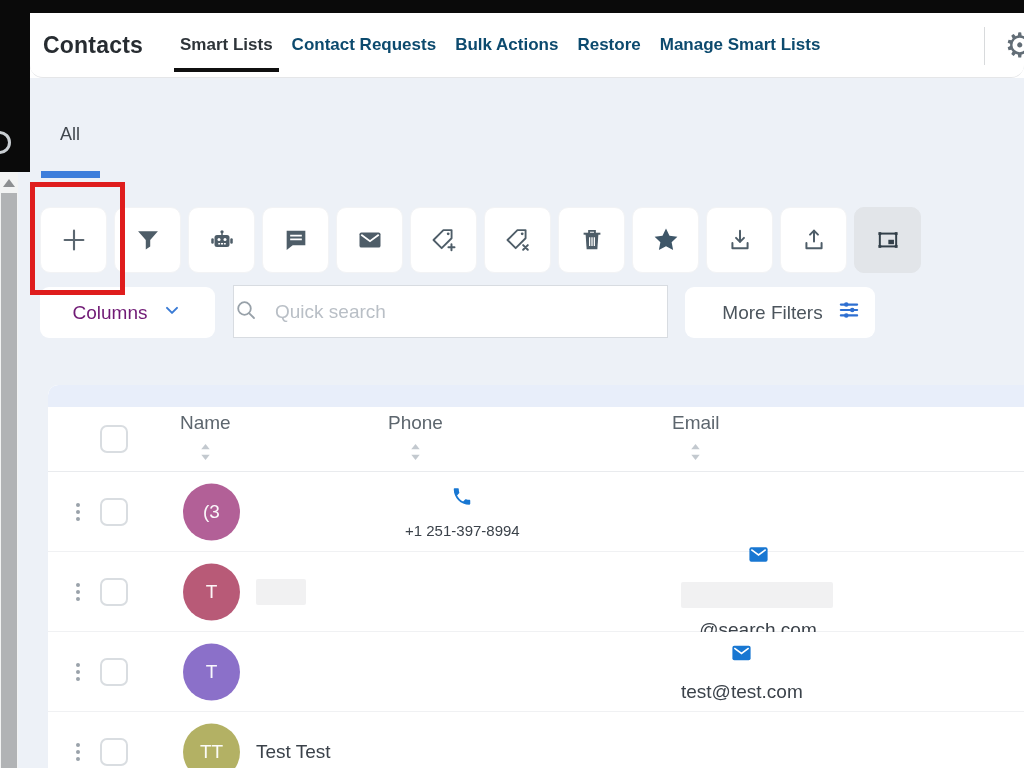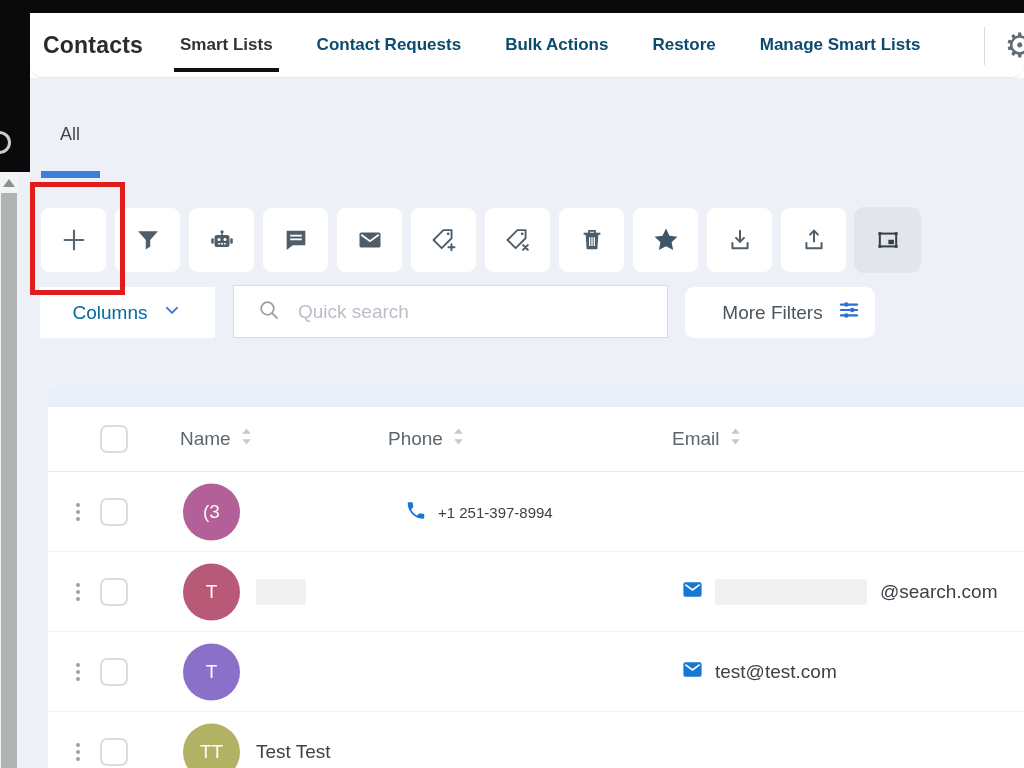--- a/index.html
+++ b/index.html
@@ -9,21 +9,21 @@
     font-family:"Liberation Sans", sans-serif;
   }
   
   .topbar { position:absolute; left:0; top:0; width:1024px; height:13px; background:#0a0a0a; z-index:5; }
   .left-black { position:absolute; left:0; top:0; width:30px; height:172px; background:#0a0a0a; z-index:4; }
   .logo-ring { position:absolute; left:-12px; top:131px; width:23px; height:23px;
     border:3px solid #c9ced2; border-radius:50%; z-index:5; }
   .header { position:absolute; left:30px; top:13px; right:0; height:65px; background:#fff;
     border-bottom:1px solid #e5e6e8; display:flex; align-items:center; overflow:hidden; z-index:4;border-radius:13px; }
   .page-title { font-size:23px; font-weight:bold; color:#272c31; margin-left:13px; letter-spacing:0.2px; }
-  .tabs { display:flex; align-items:center; gap:44px; margin-left:37px; height:100%; }
+  .tabs { display:flex; align-items:center; gap:19px; margin-left:37px; height:100%; }
   .tab { position:relative; font-size:17px; color:#0c4a6e; height:100%; display:flex; align-items:center; cursor:pointer; white-space:nowrap;font-weight:bold; }
   .tab.active { color:#2e3439; font-weight:bold; }
   .tab.active::after { content:""; position:absolute; left:-6px; right:-6px; bottom:5px; height:4px; background:#101010; }
   .header-divider { position:absolute; right:39px; top:14px; height:38px; width:1px; background:#d8dadc; }
   .gear { position:absolute; right:-11px; top:50%; transform:translateY(-50%); font-size:34px; color:#626d76; line-height:1; }
   
   .content-bg { position:absolute; left:30px; top:78px; right:0; bottom:0; background:#edf1f7; z-index:1; }
   .content-bg2 { position:absolute; left:18px; top:172px; width:12px; bottom:0; background:#edf1f7; z-index:1; }
   .scrollbar { position:absolute; left:0; top:172px; width:18px; bottom:0; background:#f2f3f3; z-index:3; }
   .scroll-arrow { position:absolute; left:3px; top:7px; width:0; height:0;
@@ -35,38 +35,38 @@
   
   .toolbar { position:absolute; left:40px; top:207px; display:flex; gap:7px; z-index:2; }
   .tool-btn { width:67px; height:66px; background:#ffffff; border:1px solid #f2f3f5; border-radius:10px;
     display:flex; align-items:center; justify-content:center; cursor:pointer; }
   .tool-btn.active { background:#e2e5e9; border-color:#e2e5e9; }
   .tool-btn svg { display:block; }
   .red-annotation { position:absolute; left:30px; top:182px; width:95px; height:113px;
     border:5px solid #df1d1d; z-index:60; pointer-events:none; }
   
   .columns-btn { position:absolute; left:40px; top:287px; width:175px; height:51px; background:#fff;
-    border-radius:0; display:flex; align-items:center; justify-content:center; gap:15px;
-    font-size:19px; color:#0369a1; z-index:2; cursor:pointer; }
+    border-radius:9px; display:flex; align-items:center; justify-content:center; gap:15px;
+    font-size:19px; color:#701a75; z-index:2; cursor:pointer; }
   .search-box { position:absolute; left:233px; top:285px; width:435px; height:53px; background:#fff;
     border:1px solid #d8dce1; border-radius:0; display:flex; align-items:center; gap:17px;
-    padding-left:23px; z-index:2; }
+    z-index:2; }
   .search-box input { border:none; outline:none; font-size:19px; color:#3b424a; width:320px;
     font-family:"Liberation Sans",sans-serif; background:transparent; }
   .search-box input::placeholder { color:#b9bfc6; }
   .more-filters { position:absolute; left:685px; top:287px; width:190px; height:51px; background:#fff;
     border-radius:9px; display:flex; align-items:center; justify-content:center; gap:13px;
     font-size:19px; color:#4c555d; z-index:2; cursor:pointer;padding-left:24px; }
   
   .table { position:absolute; left:48px; top:385px; right:0; bottom:0; z-index:2;
     border-top-left-radius:10px; overflow:hidden; background:#fff; }
   .table-band { height:22px; background:#e8eefa; border-top-left-radius:10px; }
   .thead { position:relative; height:65px; background:#fff; border-bottom:1px solid #e9ebee; }
   .trow { position:relative; height:80px; background:#fff; border-bottom:1px solid #f0f1f3; }
-  .cell-abs { position:absolute; top:50%; transform:translateY(-50%); display:flex; align-items:center; }
+  .cell-abs { position:absolute; top:50%; transform:translateY(-50%); display:flex; align-items:center;flex-direction:column; }
   .kebab { left:24px; flex-direction:column; gap:3px; cursor:pointer; padding:4px; }
   .kebab i { width:4px; height:4px; border-radius:50%; background:#9aa2aa; }
   .cb { left:52px; width:28px; height:28px; background:#fff; border:2px solid #d9dde1; border-radius:7px; cursor:pointer; }
   .hdr-label { font-size:19px; color:#5d666e; display:flex; align-items:center; gap:9px; }
   .h-name { left:132px; } .h-phone { left:340px; } .h-email { left:624px; }
   .avatar { left:135px; width:57px; height:57px; border-radius:50%; display:flex; align-items:center;
     justify-content:center; color:rgba(255,255,255,0.95); font-size:19px; }
   .name-txt { left:208px; font-size:19px; color:#3b424a; }
   .redact { background:#f1f1f2; border-radius:2px; }
   .name-redact { left:208px; width:50px; height:26px; }

